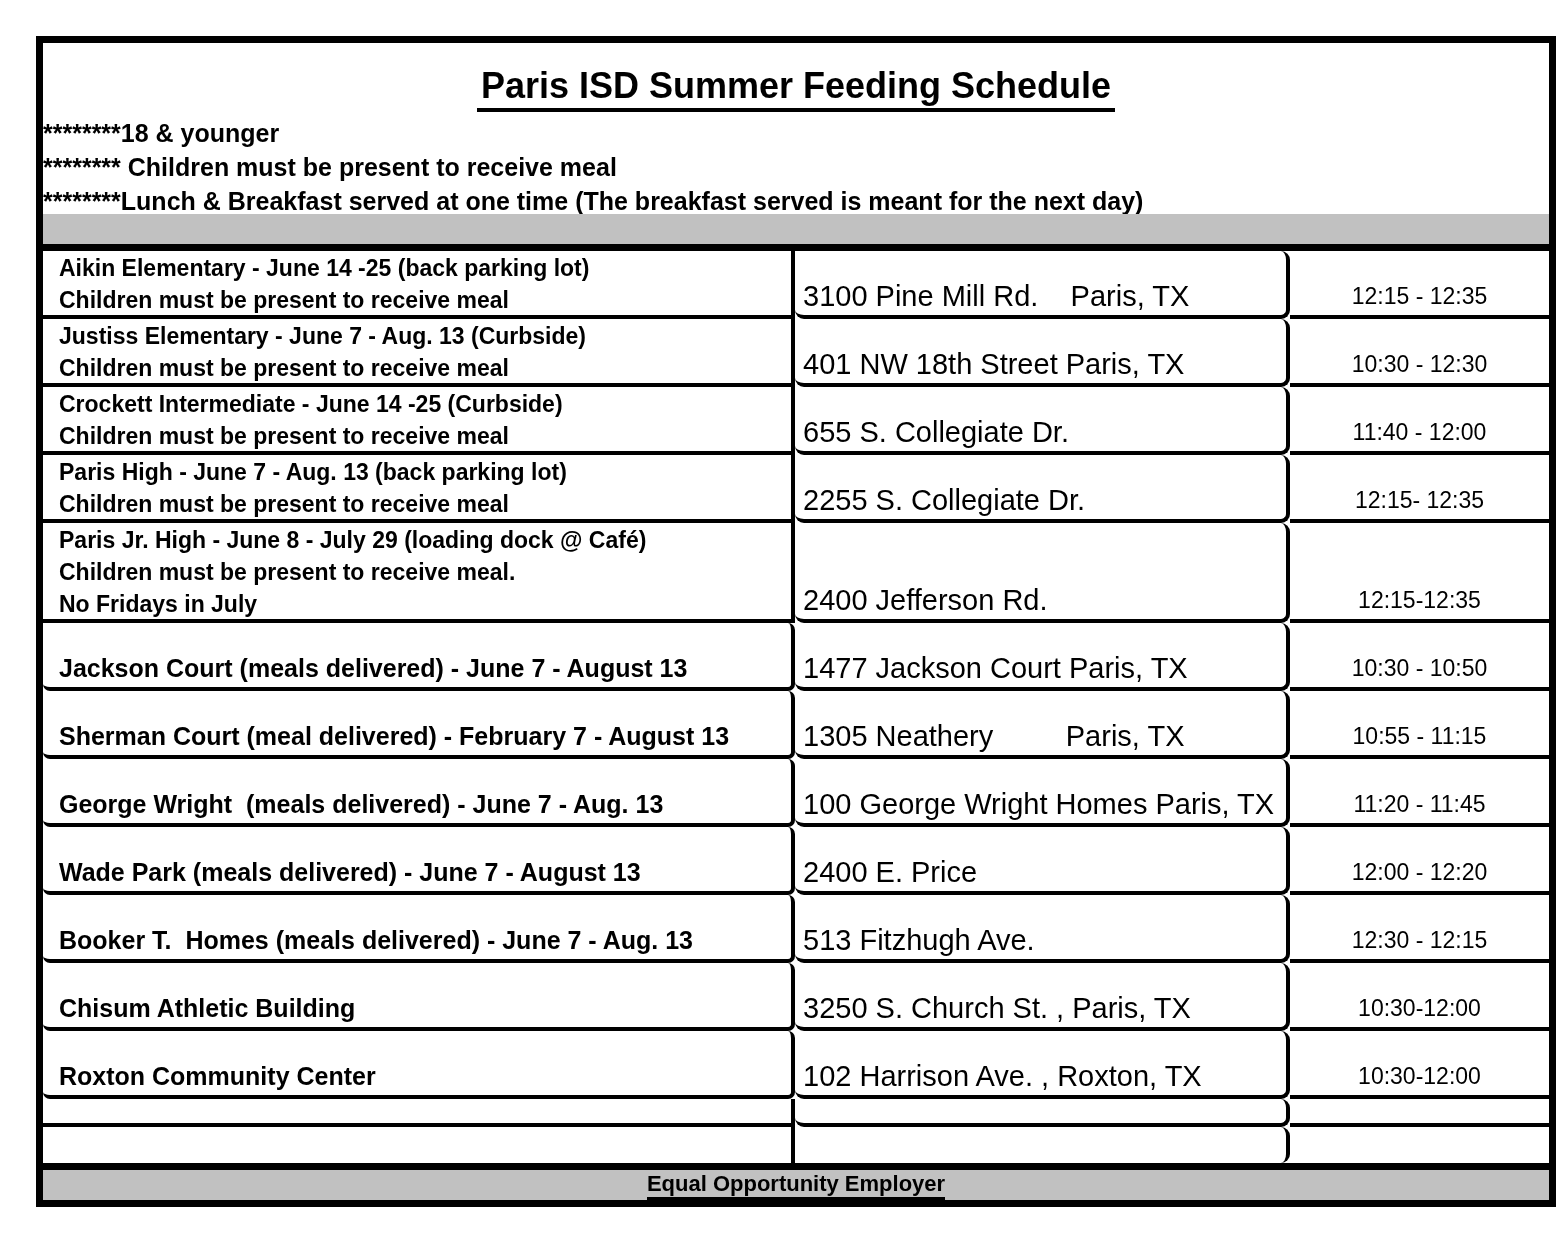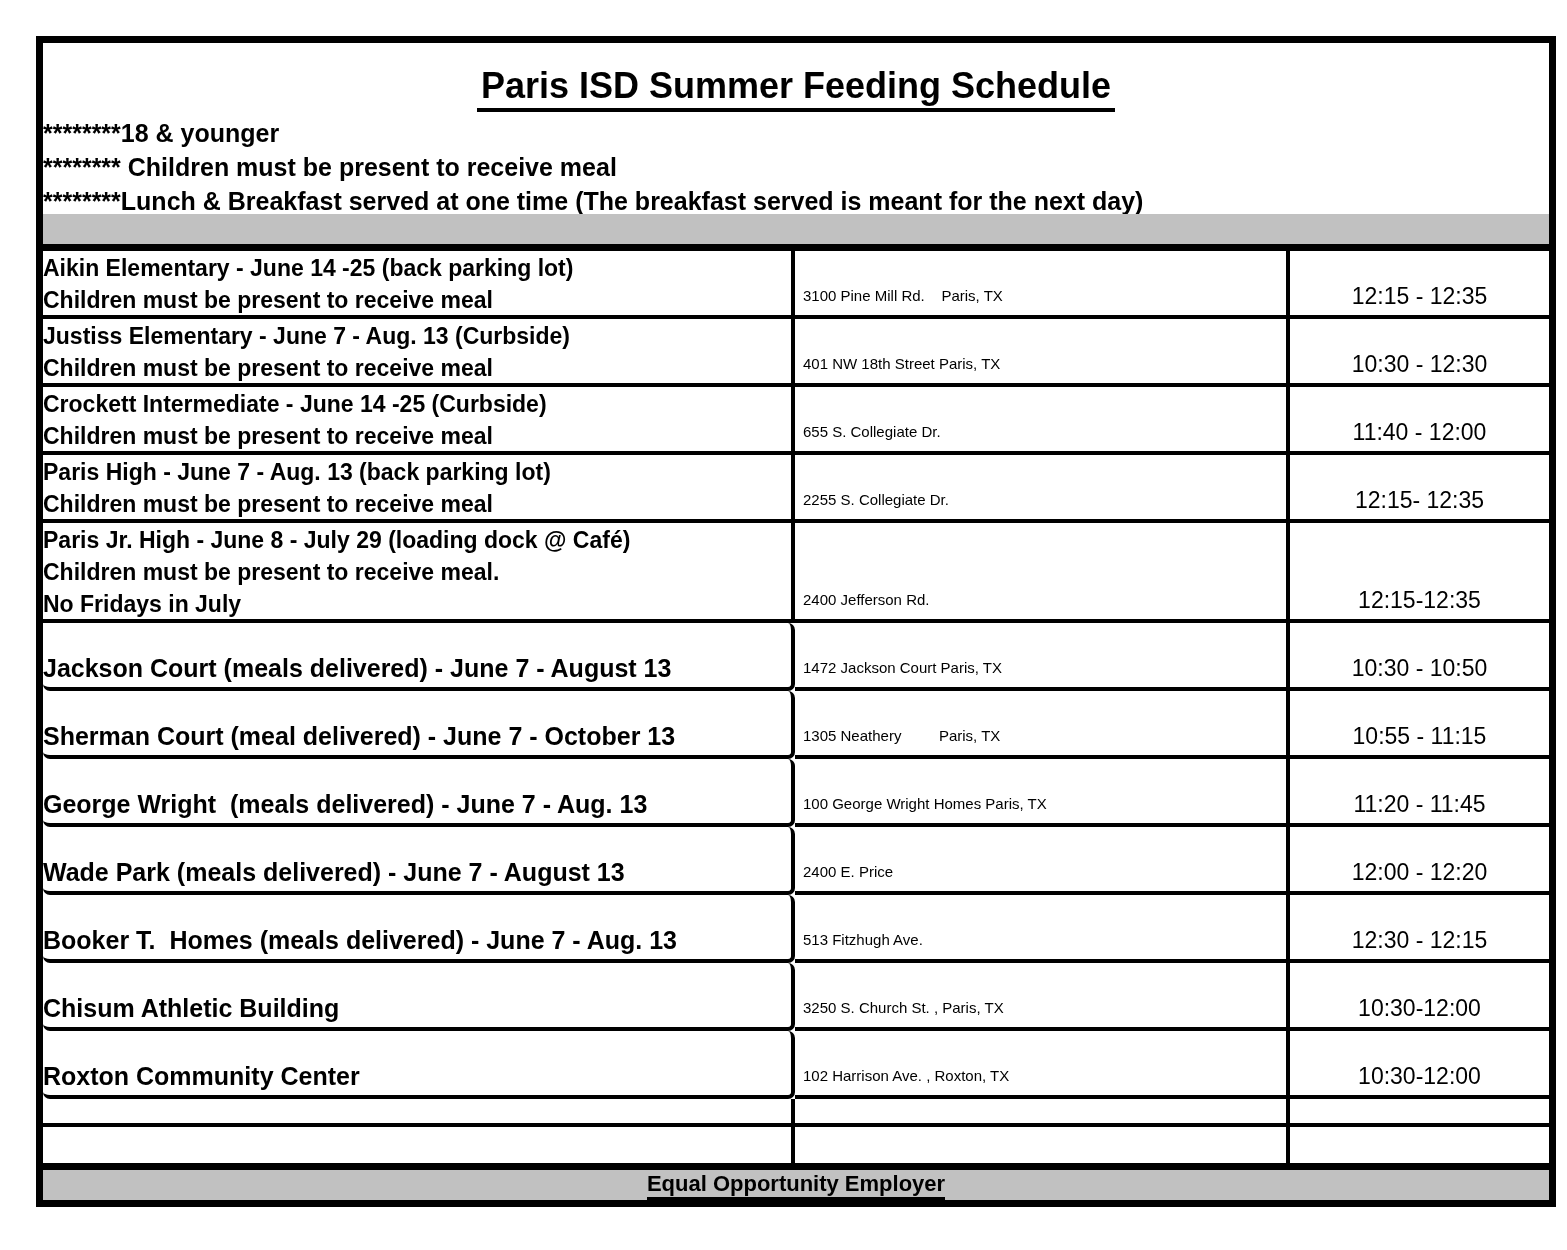--- a/index.html
+++ b/index.html
@@ -60,36 +60,36 @@
     background: #fff;
   }
   .cell.c1, .cell.c2 { border-right: 4px solid #000; }
   .grid > .cell:nth-last-child(-n+3) { border-bottom: none; }
   
   .r-std  { height: 68px; }
   .r-tall { height: 100px; }
   .r-sm   { height: 28px; }
   .r-md   { height: 36px; }
   
-  .cell.name { padding-left: 0; }
+  .cell.name { padding-left: 16px; }
   .cell.name.multi { padding-top: 1px; }
   .cell.name.multi .site-line {
     font-size: 23px; font-weight: bold; line-height: 32px; white-space: pre;
   }
   .cell.name.single {
     display: flex; align-items: flex-end; padding-bottom: 6px; border-radius: 7px;
   }
   .cell.name.single .site-line {
     font-size: 25px; font-weight: bold; line-height: 26px; white-space: pre;
   }
   
   .cell.addr {
     display: flex; align-items: flex-end;
     padding: 12px 0 7px 8px;
-    font-size: 15px; line-height: 24px; white-space: pre;
+    font-size: 29px; line-height: 24px; white-space: pre; border-radius: 9px;
   }
   
   .cell.time {
     display: flex; align-items: flex-end; justify-content: center;
     padding-bottom: 7px;
     font-size: 23px; line-height: 24px; white-space: pre;
   }
 </style>
 </head>
 <body>
@@ -142,25 +142,25 @@
         <div class="site-line">Paris Jr. High - June 8 - July 29 (loading dock @ Café)</div>
         <div class="site-line">Children must be present to receive meal.</div>
         <div class="site-line">No Fridays in July</div>
       </div>
   <div class="cell c2 addr r-tall">2400 Jefferson Rd.</div>
   <div class="cell c3 time r-tall">12:15-12:35</div>
 
   <div class="cell c1 name r-std single">
         <div class="site-line">Jackson Court (meals delivered) - June 7 - August 13</div>
       </div>
-  <div class="cell c2 addr r-std">1472 Jackson Court Paris, TX</div>
+  <div class="cell c2 addr r-std">1477 Jackson Court Paris, TX</div>
   <div class="cell c3 time r-std">10:30 - 10:50</div>
 
   <div class="cell c1 name r-std single">
-        <div class="site-line">Sherman Court (meal delivered) - June 7 - October 13</div>
+        <div class="site-line">Sherman Court (meal delivered) - February 7 - August 13</div>
       </div>
   <div class="cell c2 addr r-std">1305 Neathery         Paris, TX</div>
   <div class="cell c3 time r-std">10:55 - 11:15</div>
 
   <div class="cell c1 name r-std single">
         <div class="site-line">George Wright  (meals delivered) - June 7 - Aug. 13</div>
       </div>
   <div class="cell c2 addr r-std">100 George Wright Homes Paris, TX</div>
   <div class="cell c3 time r-std">11:20 - 11:45</div>
 

